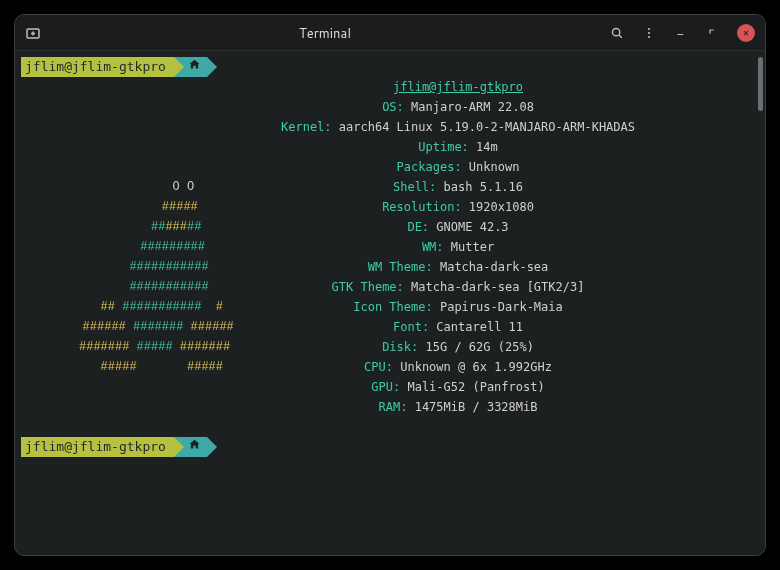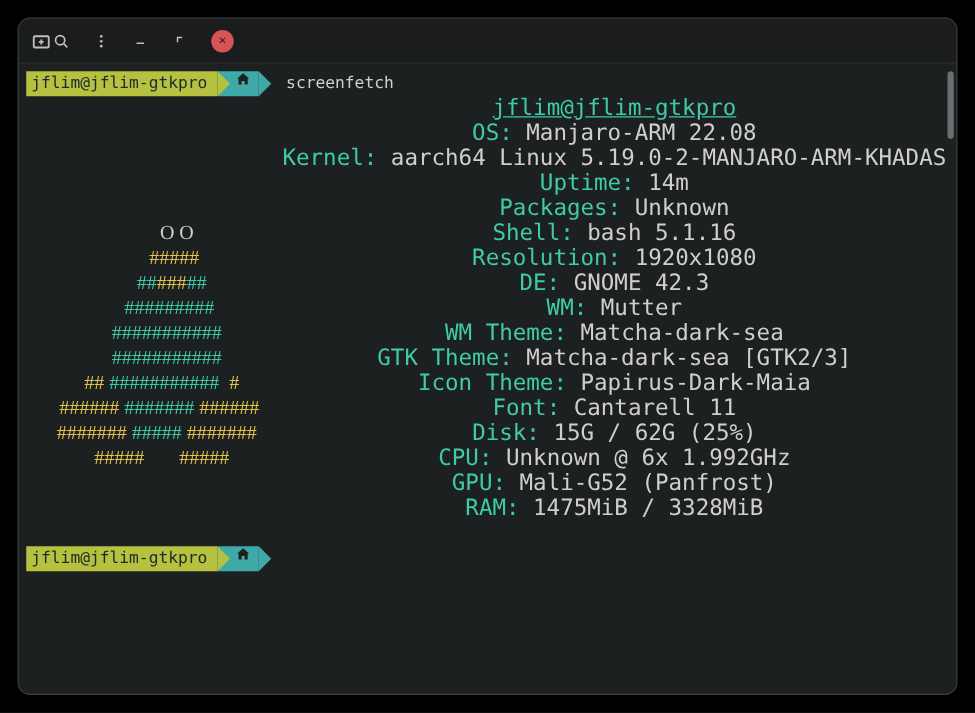--- a/index.html
+++ b/index.html
@@ -110,31 +110,31 @@
     }
     .home-icon { font-size: 13px; }
     .output {
       display: flex;
       margin-top: 0;
     }
     .ascii-art {
       width: 260px;
       white-space: pre;
       color: #3fcaa8;
-      font-family: Liberation Serif, serif;
-      font-size: 16px;
+      font-family: Liberation Mono, monospace;
+      font-size: 12px;
       line-height: 20px;
     }
     .ascii-art .o { color: #d0cfc9; }
     .ascii-art .g { color: #3fcaa8; }
     .ascii-art .y { color: #e2c34d; }
     .info {
       white-space: pre;
       font-family: 'Menlo', 'Consolas', monospace;
-      font-size: 18px;
+      font-size: 12px;
       line-height: 20px;
     }
     .info .k { color: #3fcaa8; }
     .info .v { color: #d0cfc9; }
     .info .u { color: #3fcaa8; text-decoration: underline; }
     .blank-gap { height: 20px; }
   </style>
 </head>
 <body>
 
@@ -143,20 +143,21 @@
   <div class="titlebar">
     <div class="titlebar-left">
       <div class="tb-btn">
         <svg viewBox="0 0 16 16" width="16" height="16" fill="currentColor">
             <rect x="2" y="4" width="12" height="9" rx="1" fill="none" stroke="currentColor" stroke-width="1.5"></rect>
             <line x1="8" y1="6.5" x2="8" y2="10.5" stroke="currentColor" stroke-width="1.5"></line>
             <line x1="6" y1="8.5" x2="10" y2="8.5" stroke="currentColor" stroke-width="1.5"></line>
           </svg>
       </div>
     </div>
+    <div class="titlebar-title">Terminal</div>
     <div class="titlebar-right">
       <div class="tb-btn">
         <svg viewBox="0 0 16 16" width="14" height="14" fill="none" stroke="currentColor" stroke-width="1.6">
             <circle cx="7" cy="7" r="4.2"></circle>
             <line x1="10.2" y1="10.2" x2="13.5" y2="13.5"></line>
           </svg>
       </div>
       <div class="tb-btn">
         <svg viewBox="0 0 16 16" width="14" height="14" fill="currentColor">
             <circle cx="8" cy="3.5" r="1.2"></circle>
@@ -187,21 +188,20 @@
         </div>
       <div class="pl-arrow1"></div>
       <div class="pl-seg2">
           <span class="home-icon">
         <svg viewBox="0 0 16 16" width="13" height="13" fill="currentColor">
               <path d="M8 2 L14 7.5 L12.5 7.5 L12.5 13 L9.5 13 L9.5 9.5 L6.5 9.5 L6.5 13 L3.5 13 L3.5 7.5 L2 7.5 Z"></path>
             </svg>
       </span>
         </div>
       <div class="pl-arrow2"></div>
-      <div class="pl-cmd">screenfetch</div>
     </div>
 
     <div class="output">
       <div class="ascii-art"><span class="o"></span>
 <span class="o"></span>
 <span class="o"></span>
 <span class="o"></span>
 <span class="o"></span>
 <span class="o">         O O</span>
 <span class="y">        #####</span>

